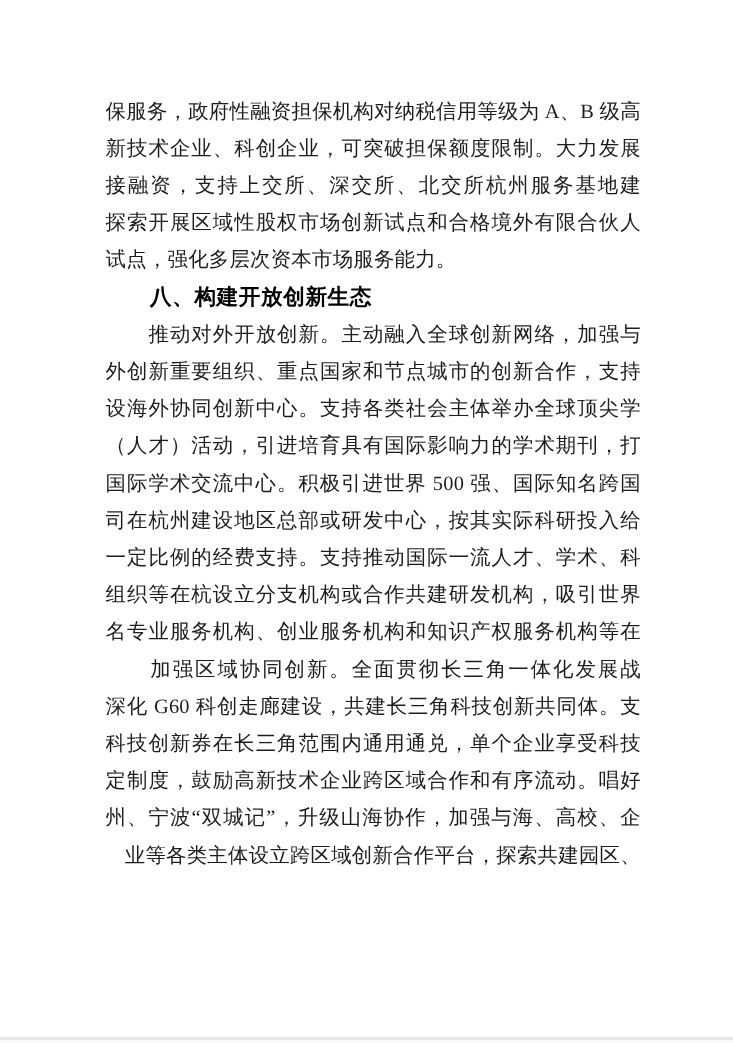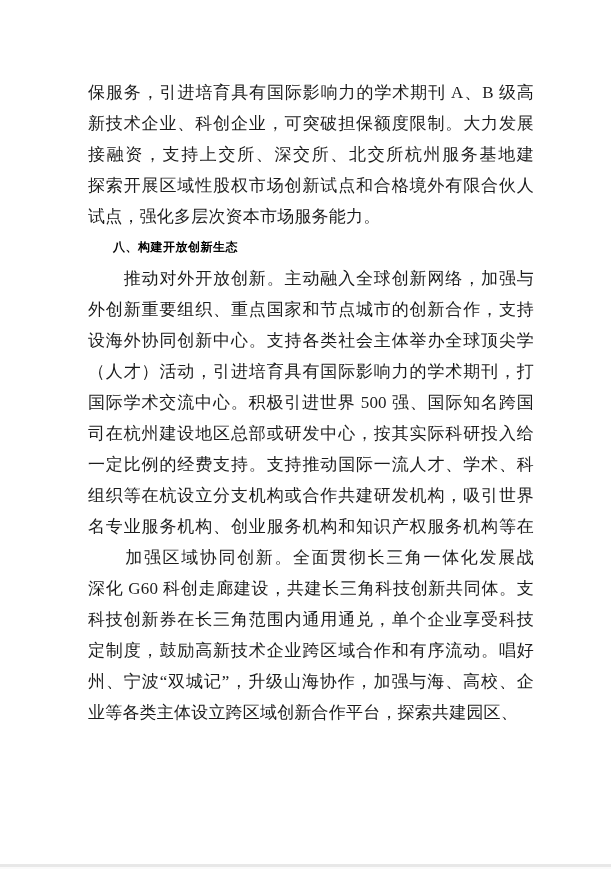--- a/index.html
+++ b/index.html
@@ -33,27 +33,27 @@
   }
   .line {
     height: 31px;
     line-height: 31px;
     text-align: justify;
     text-align-last: justify;
     overflow: hidden;
     letter-spacing: 0.2px;
   }
   .line.para-end {
-    text-align: left;
+    text-align: right;
     text-align-last: left;
   }
   .block-heading .line {
     font-family: "Liberation Sans", "DejaVu Sans", sans-serif;
     font-weight: bold;
-    font-size: 12px;
+    font-size: 18px;
     color: #000000;
     text-align: left;
     text-align-last: left;
     letter-spacing: 0.5px;
   }
   .page-separator {
     position: absolute;
     left: 0;
     top: 864px;
     width: 611px;
@@ -68,21 +68,21 @@
     background: #fafafa;
   }
 </style>
 </head>
 <body>
 
 <div class="viewport">
   <div class="page" style="background: rgb(255, 255, 255);">
     <div class="text-block" id="doc-text" style="color: rgb(28, 28, 28);">
         <div class="block block-paragraph">
-          <div class="line">保服务，引进培育具有国际影响力的学术期刊 A、B 级高</div>
+          <div class="line">保服务，政府性融资担保机构对纳税信用等级为 A、B 级高</div>
           <div class="line">新技术企业、科创企业，可突破担保额度限制。大力发展直</div>
           <div class="line">接融资，支持上交所、深交所、北交所杭州服务基地建设，</div>
           <div class="line">探索开展区域性股权市场创新试点和合格境外有限合伙人</div>
           <div class="line para-end">试点，强化多层次资本市场服务能力。</div>
         </div>
         <div class="block block-heading">
           <div class="line para-end">　　八、构建开放创新生态</div>
         </div>
         <div class="block block-paragraph">
           <div class="line">　　推动对外开放创新。主动融入全球创新网络，加强与海</div>

